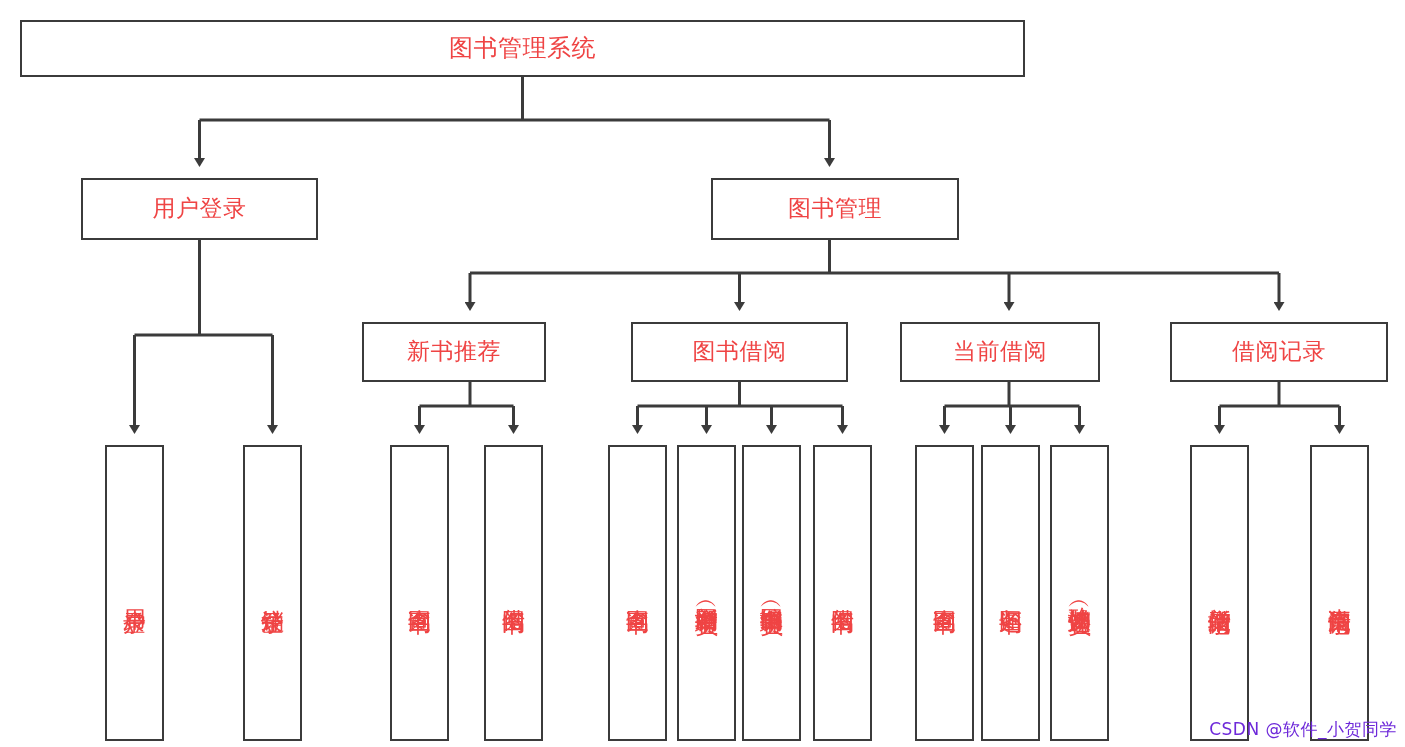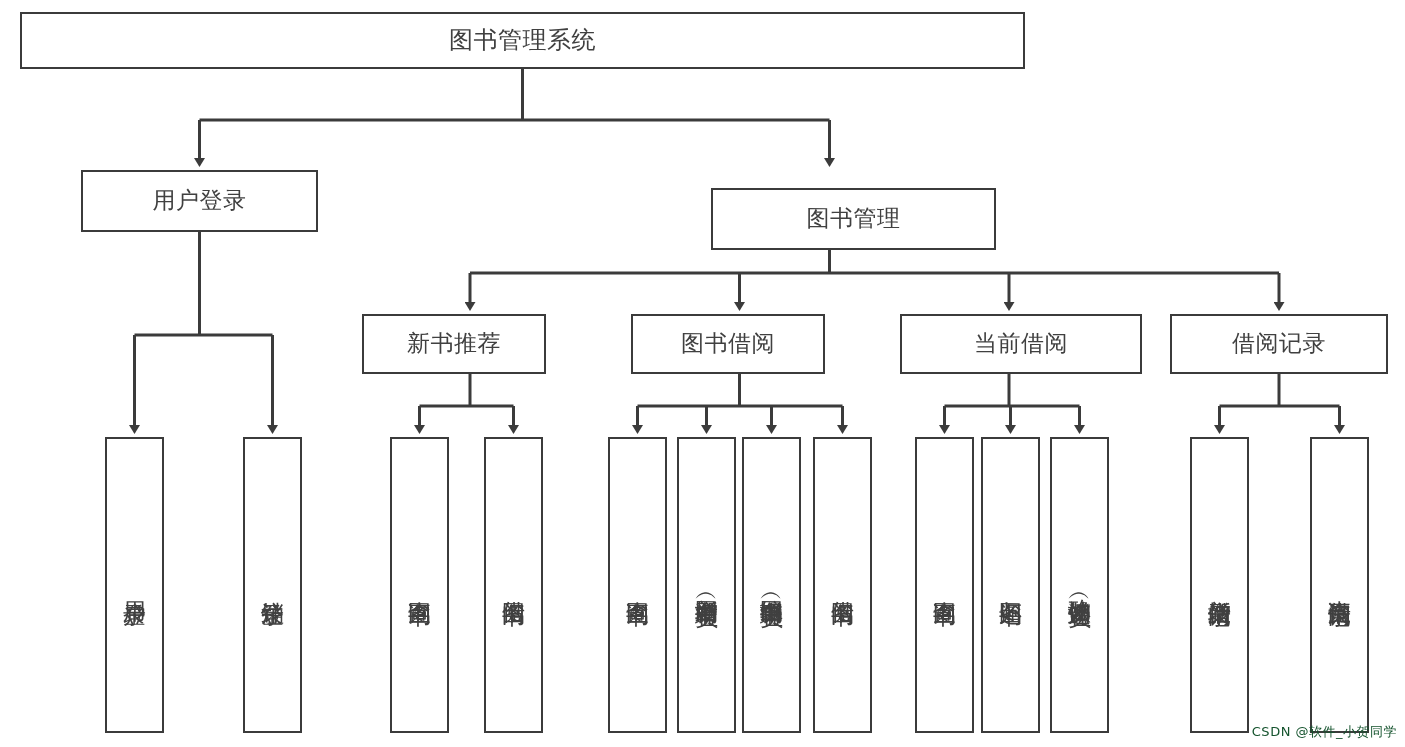--- a/index.html
+++ b/index.html
@@ -27,21 +27,22 @@
     pointer-events: none;
   }
   .node {
     position: absolute;
     box-sizing: border-box;
     background: #ffffff;
     border: 2px solid #3b3b3b;
     display: flex;
     align-items: center;
     justify-content: center;
-    color: #404040;
+    color: #ef4444;
+    margin-top: 8px;
   }
   .node-h {
     font-size: 23px;
     letter-spacing: 0.5px;
     line-height: 1.1;
     white-space: nowrap;
   }
   .node-root {
     font-size: 24px;
   }
@@ -60,22 +61,22 @@
   .node-v .vtext {
     writing-mode: vertical-rl;
     text-orientation: upright;
     display: block;
     margin: 0 auto;
   }
   .watermark {
     position: absolute;
     right: 8px;
     bottom: 6px;
-    font-size: 13px;
-    color: #14532d;
+    font-size: 17px;
+    color: #6d28d9;
     white-space: nowrap;
     letter-spacing: 0.5px;
     z-index: 5;
     pointer-events: none;
   }
 </style>
 </head>
 <body>
 
 <div id="canvas">
@@ -118,25 +119,25 @@
         <path d="M 1279 374 L 1279 406"></path>
         <path d="M 1219.5 406 L 1339.5 406"></path>
         <path d="M 1219.5 406 L 1219.5 426" marker-end="url(#arrowhead)"></path>
         <path d="M 1339.5 406 L 1339.5 426" marker-end="url(#arrowhead)"></path>
       </g>
   </svg>
 
   <div class="node node-h node-root" style="left: 20px; top: 12px; width: 1005px; height: 57px;">图书管理系统</div>
 
   <div class="node node-h" style="left: 81px; top: 170px; width: 237px; height: 62px;">用户登录</div>
-  <div class="node node-h" style="left: 711px; top: 188px; width: 285px; height: 62px;">图书管理</div>
+  <div class="node node-h" style="left: 711px; top: 170px; width: 248px; height: 62px;">图书管理</div>
 
   <div class="node node-h" style="left: 362px; top: 314px; width: 184px; height: 60px;">新书推荐</div>
-  <div class="node node-h" style="left: 631px; top: 314px; width: 194px; height: 60px;">图书借阅</div>
-  <div class="node node-h" style="left: 900px; top: 314px; width: 242px; height: 60px;">当前借阅</div>
+  <div class="node node-h" style="left: 631px; top: 314px; width: 217px; height: 60px;">图书借阅</div>
+  <div class="node node-h" style="left: 900px; top: 314px; width: 200px; height: 60px;">当前借阅</div>
   <div class="node node-h" style="left: 1170px; top: 314px; width: 218px; height: 60px; text-align: center;">借阅记录</div>
 
   <div class="node node-v" style="left: 105px; top: 437px; width: 59px; height: 296px;">
       <span class="vtext">用户登录</span>
     </div>
   <div class="node node-v" style="left: 243px; top: 437px; width: 59px; height: 296px;">
       <span class="vtext">注销登录</span>
     </div>
 
   <div class="node node-v" style="left: 390px; top: 437px; width: 59px; height: 296px;">

